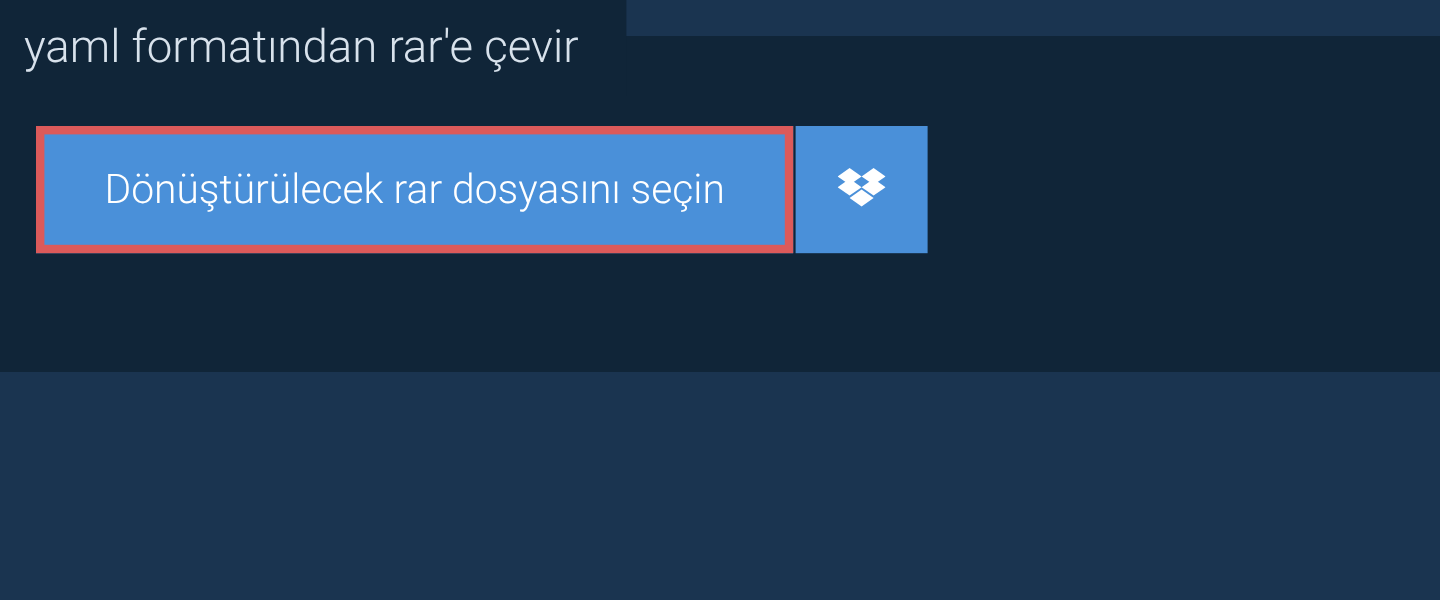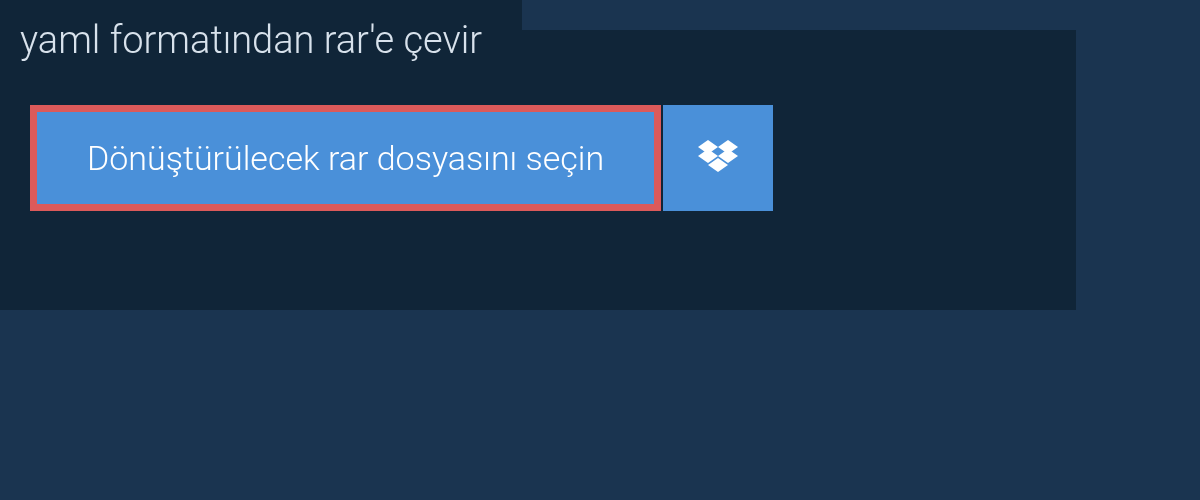--- a/index.html
+++ b/index.html
@@ -12,21 +12,21 @@
       height: 500px;
       background: #1a3450;
       font-family: -apple-system, BlinkMacSystemFont, "Segoe UI", Roboto, sans-serif;
       overflow: hidden;
     }
     .top-spacer {
       height: 30px;
     }
     .main-panel {
       background: #102538;
-      width: 1076px;
+      width: 1200px;
       height: 280px;
     }
     .title-bar {
       background: #102538;
       display: inline-block;
       padding: 18px 40px 18px 20px;
       margin-top: -30px;
       position: relative;
       z-index: 2;
     }

